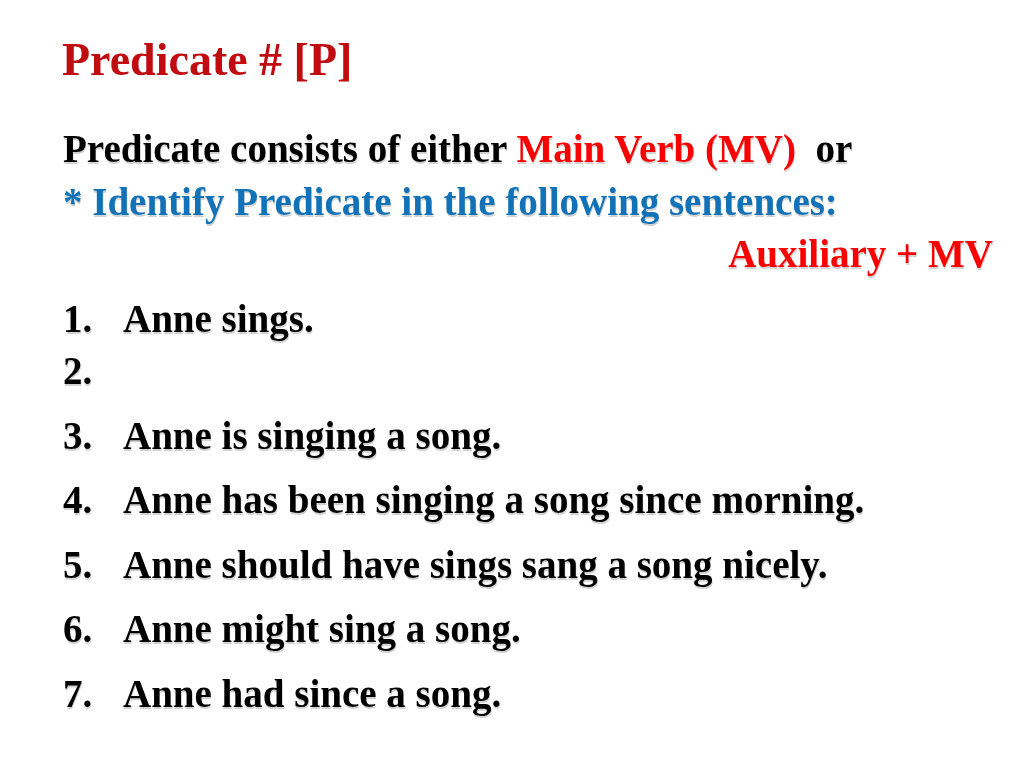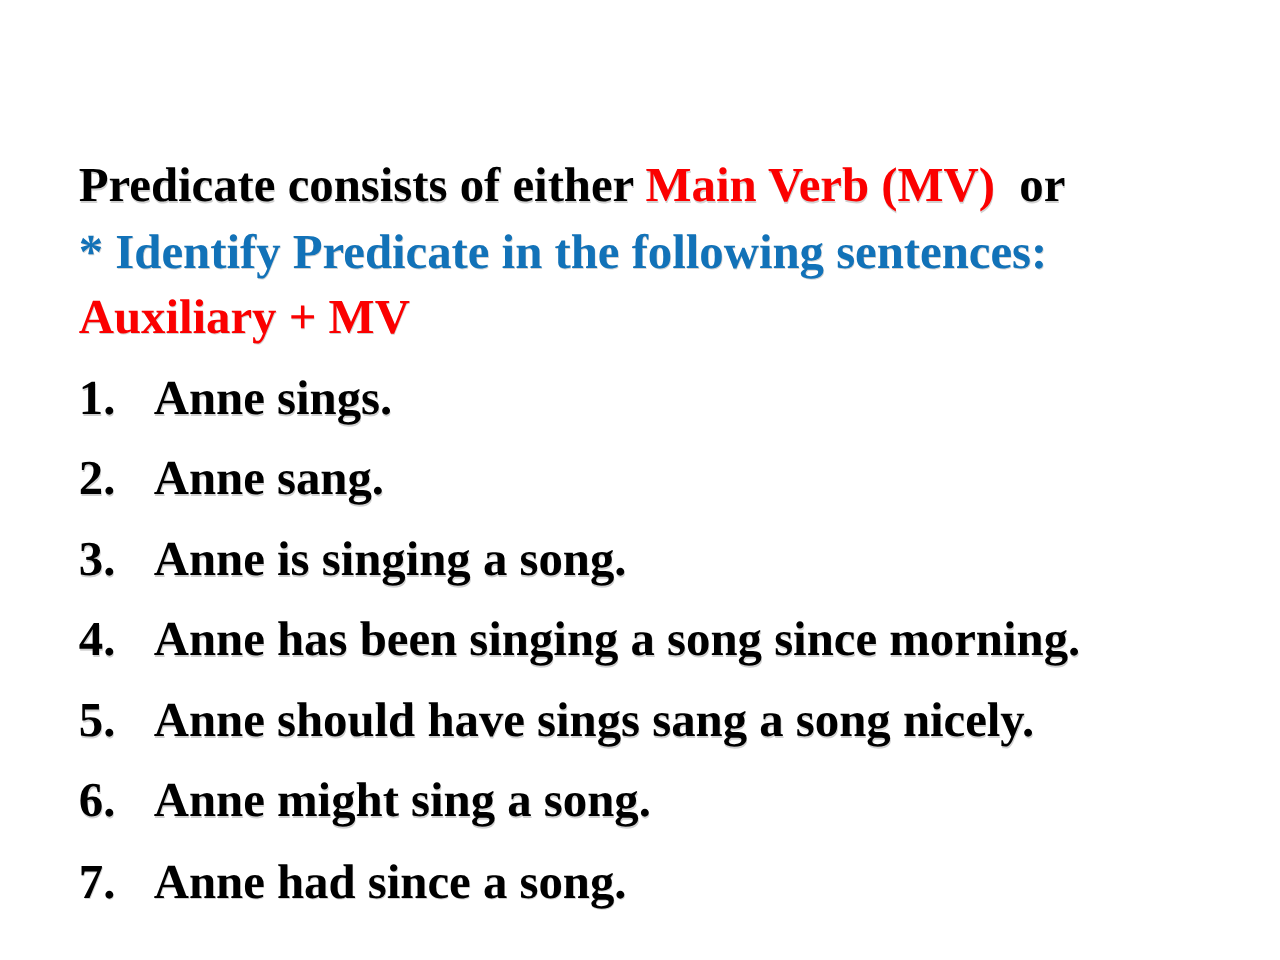--- a/index.html
+++ b/index.html
@@ -33,53 +33,53 @@
     width: 930px;
     font-size: 39px;
     line-height: 52.5px;
     color: var(--ink, #000000);
     text-shadow: 0.5px 1.5px 0.5px rgba(0,0,0,0.18);
   }
   .line {
     margin: 0;
     white-space: pre-wrap;
   }
-  .red  { color: var(--bright-red, #fb0000); }
+  .red  { color: var(--bright-red, #fb0000); text-align: right; }
   .blue { color: var(--blue, #1272b8); }
   .item {
     display: flex;
     align-items: baseline;
   }
   .item .num {
     flex: 0 0 60px;
     width: 60px;
   }
   .item .text {
     white-space: pre-wrap;
     margin-top: 12px;
   }
 </style>
 </head>
 <body>
 
 <div class="slide">
+  <h1 class="title">Predicate # [P]</h1>
 
   <div class="body">
     <p class="line"><span>Predicate consists of either </span><span class="red">Main Verb (MV)</span><span>  or</span></p>
     <p class="line blue">* Identify Predicate in the following sentences:</p>
     <p class="line red">Auxiliary + MV</p>
 
     <div class="list">
       <div class="item">
           <span class="num">1.</span>
           <span class="text">Anne sings.</span>
         </div>
       <div class="item">
           <span class="num">2.</span>
-          <span class="text">Anne sang.</span>
         </div>
       <div class="item">
           <span class="num">3.</span>
           <span class="text">Anne is singing a song.</span>
         </div>
       <div class="item">
           <span class="num">4.</span>
           <span class="text">Anne has been singing a song since morning.</span>
         </div>
       <div class="item">

